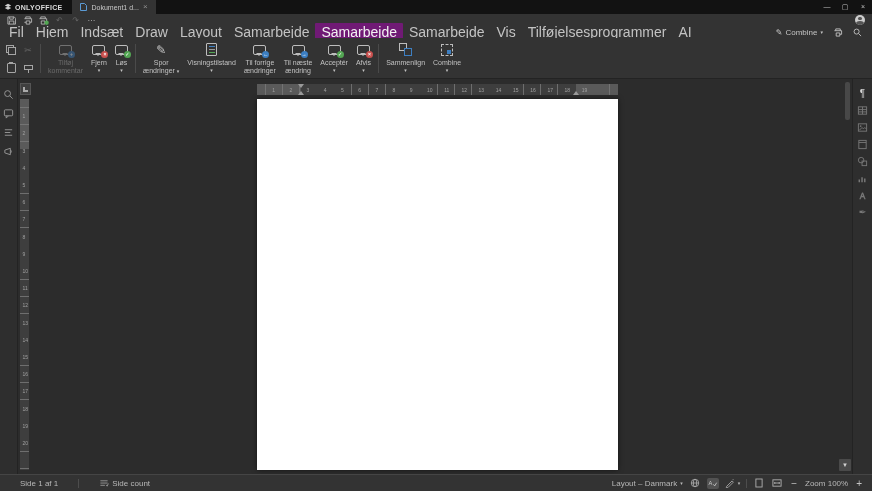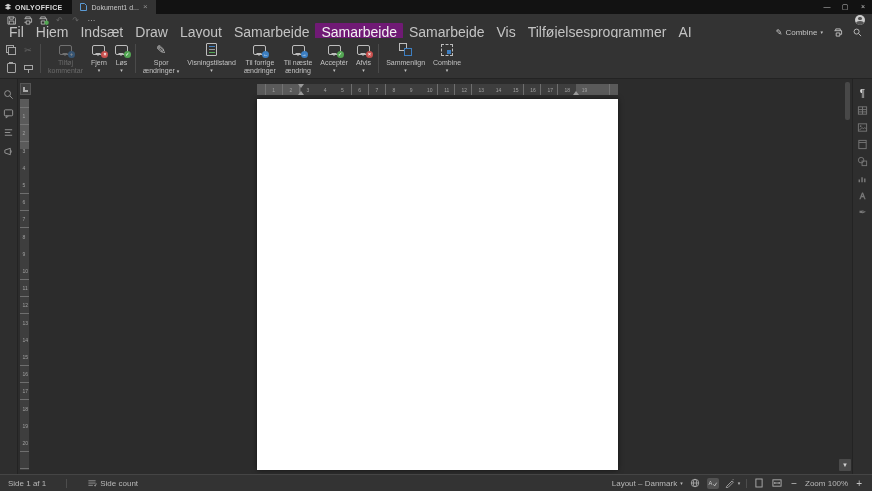--- a/index.html
+++ b/index.html
@@ -110,21 +110,21 @@
   .page{position:absolute;left:238px;top:20px;width:361px;height:371px;background:#ffffff;box-shadow:0 0 5px rgba(0,0,0,.55);}
 
   .v-scroll{position:absolute;right:1px;top:0;bottom:0;width:6px;}
   .v-thumb{position:absolute;right:0;top:3px;width:5px;height:38px;background:#484848;border-radius:2px;}
   .scroll-btn{position:absolute;right:0;bottom:3px;width:12px;height:12px;background:#4a4a4a;border-radius:1px;
               display:flex;align-items:center;justify-content:center;font-size:6px;color:#d0d0d0;}
 
   
   .statusbar{position:absolute;left:0;right:0;bottom:0;height:17px;background:#333;border-top:1px solid #454545;
              display:flex;align-items:center;font-size:8px;color:#b8b8b8;}
-  .sb-left{display:flex;align-items:center;gap:20px;padding-left:8px;}
+  .sb-left{display:flex;align-items:center;gap:20px;padding-left:20px;}
   .sb-sep{width:1px;height:9px;background:#4d4d4d;}
   .sb-item{display:flex;align-items:center;gap:3px;}
   .sb-right{margin-left:auto;display:flex;align-items:center;gap:6px;padding-right:8px;}
   .sb-caret{font-size:5px;color:#b8b8b8;}
   .sb-iconbox{width:12px;height:11px;border-radius:2px;display:flex;align-items:center;justify-content:center;}
   .sb-iconbox.boxed{background:#525252;}
   .zoom-btn{font-size:10px;color:#c5c5c5;padding:0 2px;line-height:11px;}
   svg{display:block;}
 </style>
 </head>

